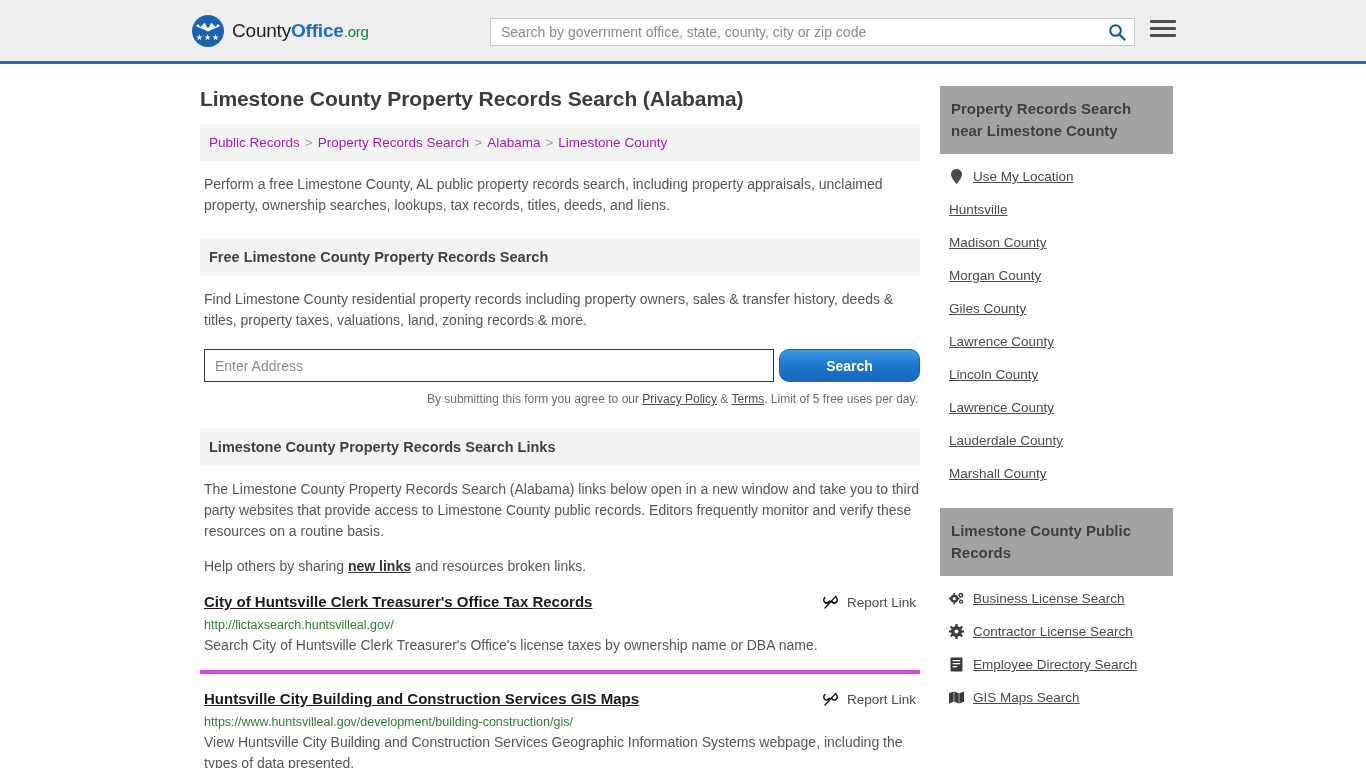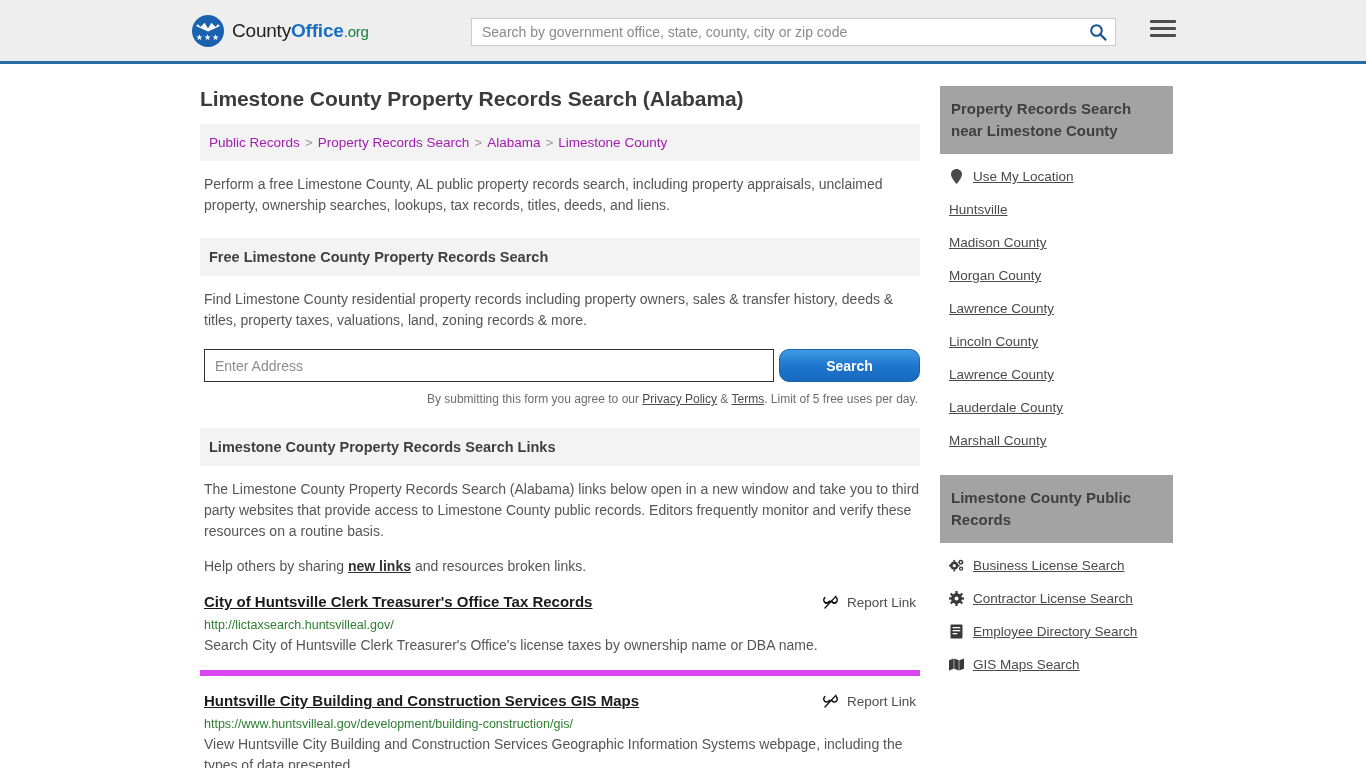--- a/index.html
+++ b/index.html
@@ -58,21 +58,21 @@
     font-size: 19px;
     color: #1f1f1f;
     letter-spacing: -0.2px;
     white-space: nowrap;
   }
   .brand-text .blue { color: #1a6fc4; font-weight: bold; }
   .brand-text .org { font-size: 15px; color: #15803d; }
 
   .header-search {
     position: absolute;
-    left: 471px;
+    left: 490px;
     top: 18px;
     width: 645px;
     height: 28px;
     background: #ffffff;
     border: 1px solid #cccccc;
     display: flex;
     align-items: center;
   }
   .header-search input {
     flex: 1;
@@ -192,21 +192,21 @@
     font-size: 12px;
     color: #6d6d6d;
     margin-top: 10px;
     padding-right: 2px;
   }
   .form-note a { color: #4a4a4a; text-decoration: underline; }
 
   
   .result {
     padding: 16px 4px 14px 4px;
-    border-bottom: 6px solid #d946ef;
+    border-bottom: 4px solid #d946ef;
   }
   .result:first-of-type { border-top: 1px solid #e6e6e6; }
   .result-top {
     display: flex;
     align-items: flex-start;
     justify-content: space-between;
   }
   .result-title {
     font-size: 15px;
     font-weight: bold;
@@ -378,20 +378,23 @@
           </div>
 
           <div class="side-item no-icon">
             <a href="#">Huntsville</a>
           </div>
           <div class="side-item no-icon">
             <a href="#">Madison County</a>
           </div>
           <div class="side-item no-icon">
             <a href="#">Morgan County</a>
+          </div>
+          <div class="side-item no-icon">
+            <a href="#">Giles County</a>
           </div>
           <div class="side-item no-icon">
             <a href="#">Lawrence County</a>
           </div>
           <div class="side-item no-icon">
             <a href="#">Lincoln County</a>
           </div>
           <div class="side-item no-icon">
             <a href="#">Lawrence County</a>
           </div>

